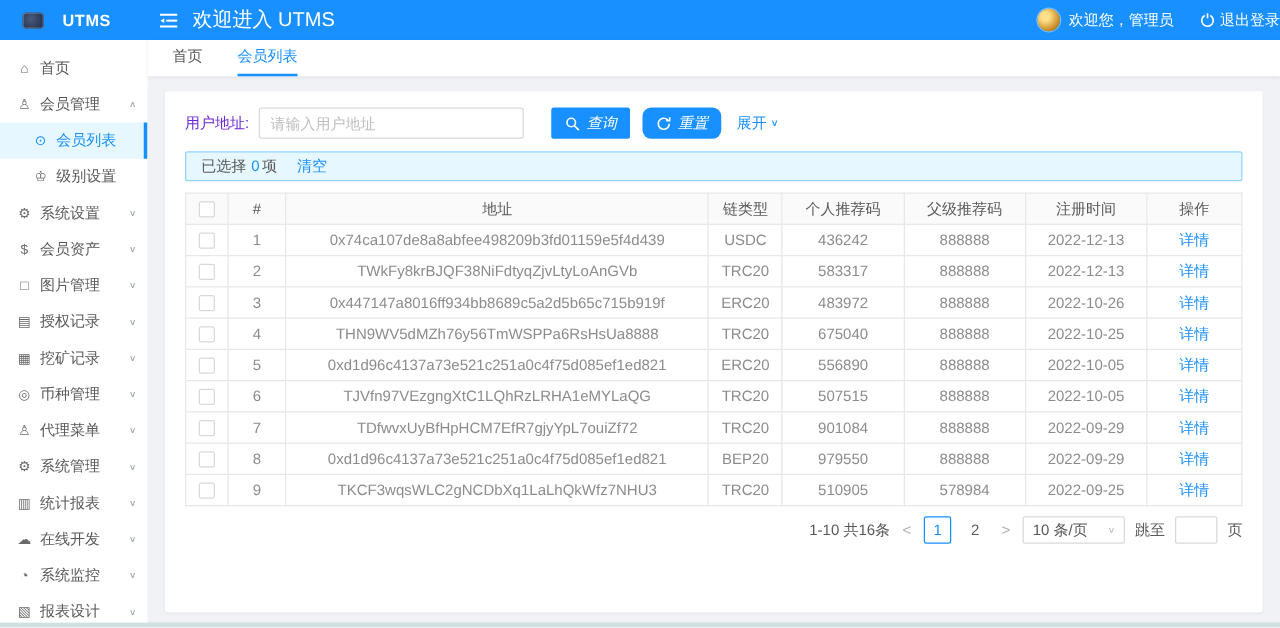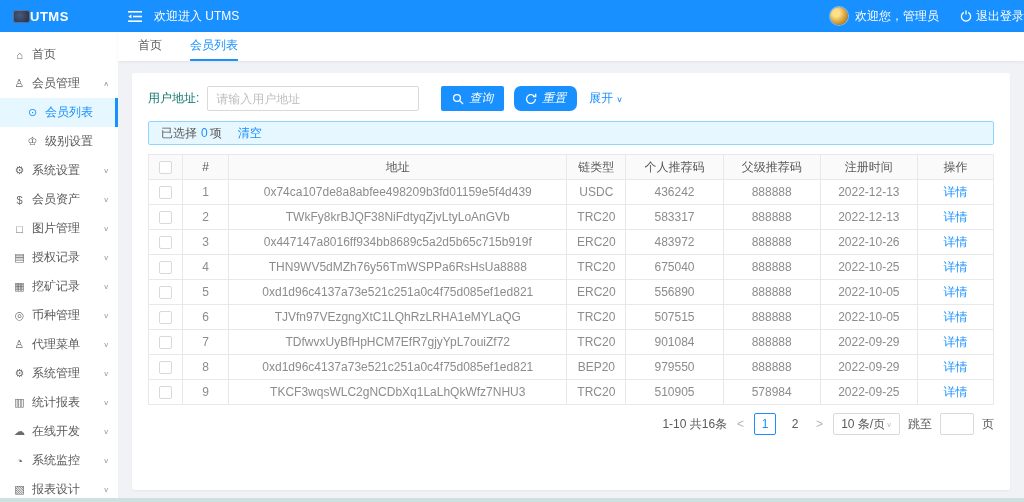--- a/index.html
+++ b/index.html
@@ -1,25 +1,25 @@
 <!DOCTYPE html>
 <html><head>
 <meta charset="utf-8">
 <style>
   * { margin:0; padding:0; box-sizing:border-box; }
   html,body { width:1024px; height:502px; overflow:hidden; }
   body { font-family:"Liberation Sans","DejaVu Sans",sans-serif; font-size:12px; color:#595959; background:#f0f2f5; }
 
   
   .topbar { height:32px; background:#1890ff; display:flex; align-items:center; color:#fff; }
-  .logo-area { width:118px; flex:0 0 118px; display:flex; align-items:center; gap:0; padding-left:13px; }
+  .logo-area { width:118px; flex:0 0 118px; display:flex; align-items:center; gap:15px; padding-left:18px; }
   .logo-mark { width:17px; height:13px; border-radius:3px; background:radial-gradient(circle at 40% 40%, #4a5a78, #1b2a4a); box-shadow:0 0 0 1px rgba(255,255,255,.25) inset; }
   .brand { font-weight:bold; font-size:13px; letter-spacing:.5px; }
   .fold-btn { margin-left:10px; display:flex; align-items:center; cursor:pointer; }
-  .welcome { margin-left:12px; font-size:12px; }
+  .welcome { margin-left:12px; font-size:16px; }
   .top-right { margin-left:auto; display:flex; align-items:center; gap:7px; }
   .avatar { width:18px; height:18px; border-radius:50%; background:radial-gradient(circle at 35% 35%, #ffe08a 20%, #c9902a 65%, #7a5a14); box-shadow:0 0 0 1px rgba(255,255,255,.4); }
   .greeting { font-size:12px; }
   .logout { display:flex; align-items:center; gap:4px; margin-left:14px; cursor:pointer; }
 
   
   .layout { display:flex; height:466px; }
   .sidebar { width:118px; flex:0 0 118px; background:#fff; padding-top:8px; overflow:hidden; }
   .nav-item { height:29px; display:flex; align-items:center; gap:6px; padding:0 9px 0 13px; cursor:pointer; color:#595959; }
   .nav-icon { width:13px; text-align:center; font-size:11px; color:#6b6b6b; flex:0 0 13px; }
@@ -32,21 +32,21 @@
   .main { flex:1; display:flex; flex-direction:column; min-width:0; }
   .tabs { background:#fff; height:29px; display:flex; align-items:flex-end; gap:28px; padding-left:20px; box-shadow:0 1px 3px rgba(0,0,0,.06); position:relative; z-index:1; }
   .tab { padding-bottom:7px; cursor:pointer; color:#595959; }
   .tab.active { color:#1890ff; border-bottom:2px solid #1890ff; padding-bottom:5px; }
 
   .content { flex:1; padding:12px 14px 8px; overflow:hidden; }
   .card { background:#fff; border-radius:2px; height:100%; padding:13px 16px 6px; box-shadow:0 1px 2px rgba(0,0,0,.05); overflow:hidden; }
 
   
   .filter-row { display:flex; align-items:center; }
-  .filter-label { color:#0f766e; margin-right:8px; }
+  .filter-label { color:#6d28d9; margin-right:8px; }
   .filter-input { width:212px; height:25px; border:1px solid #d9d9d9; border-radius:2px; padding:0 8px; font-size:12px; color:#595959; outline:none; font-family:inherit; }
   .filter-input::placeholder { color:#bfbfbf; }
   .btn { height:25px; border:none; border-radius:2px; background:#1890ff; color:#fff; font-size:12px; display:inline-flex; align-items:center; gap:5px; padding:0 11px; cursor:pointer; font-family:inherit;font-style:italic; }
   .btn-search { margin-left:22px; }
   .btn-reset { margin-left:10px;border-radius:7px; }
   .expand-link { color:#1890ff; margin-left:12px; cursor:pointer; display:inline-flex; align-items:center; gap:3px; }
   .expand-caret { font-size:9px; transform:scaleY(.85); }
 
   .export-row { margin-top:10px; }
 
@@ -61,21 +61,21 @@
   thead th { background:#fafafa; color:#595959; }
   tbody td { color:#8c8c8c; }
   .cb { display:inline-block; width:13px; height:13px; border:1px solid #d9d9d9; border-radius:2px; background:#fff; vertical-align:middle; cursor:pointer; }
   .detail-link { color:#1890ff; cursor:pointer; text-decoration:none; }
 
   
   .pager { display:flex; align-items:center; justify-content:flex-end; gap:8px; margin-top:8px; color:#595959; }
   .pg-arrow { color:#b3b3b3; cursor:pointer; font-size:12px; padding:0 2px; }
   .pg-num { min-width:22px; height:22px; display:inline-flex; align-items:center; justify-content:center; border-radius:2px; cursor:pointer; color:#595959; }
   .pg-num.active { border:1px solid #1890ff; color:#1890ff; background:#fff; }
-  .pg-size { height:22px; border:1px solid #d9d9d9; border-radius:2px; display:inline-flex; align-items:center; gap:1px; padding:0 7px; background:#fff; cursor:pointer; }
+  .pg-size { height:22px; border:1px solid #d9d9d9; border-radius:2px; display:inline-flex; align-items:center; gap:16px; padding:0 7px; background:#fff; cursor:pointer; }
   .pg-size .caret { font-size:8px; color:#bfbfbf; transform:scaleY(.85); }
   .jump-input { width:34px; height:22px; border:1px solid #d9d9d9; border-radius:2px; outline:none; }
 
   .bottom-strip { height:4px; background:#cfe0e0; }
   svg { display:block; }
 </style>
 </head>
 <body>
 
 <header class="topbar">

